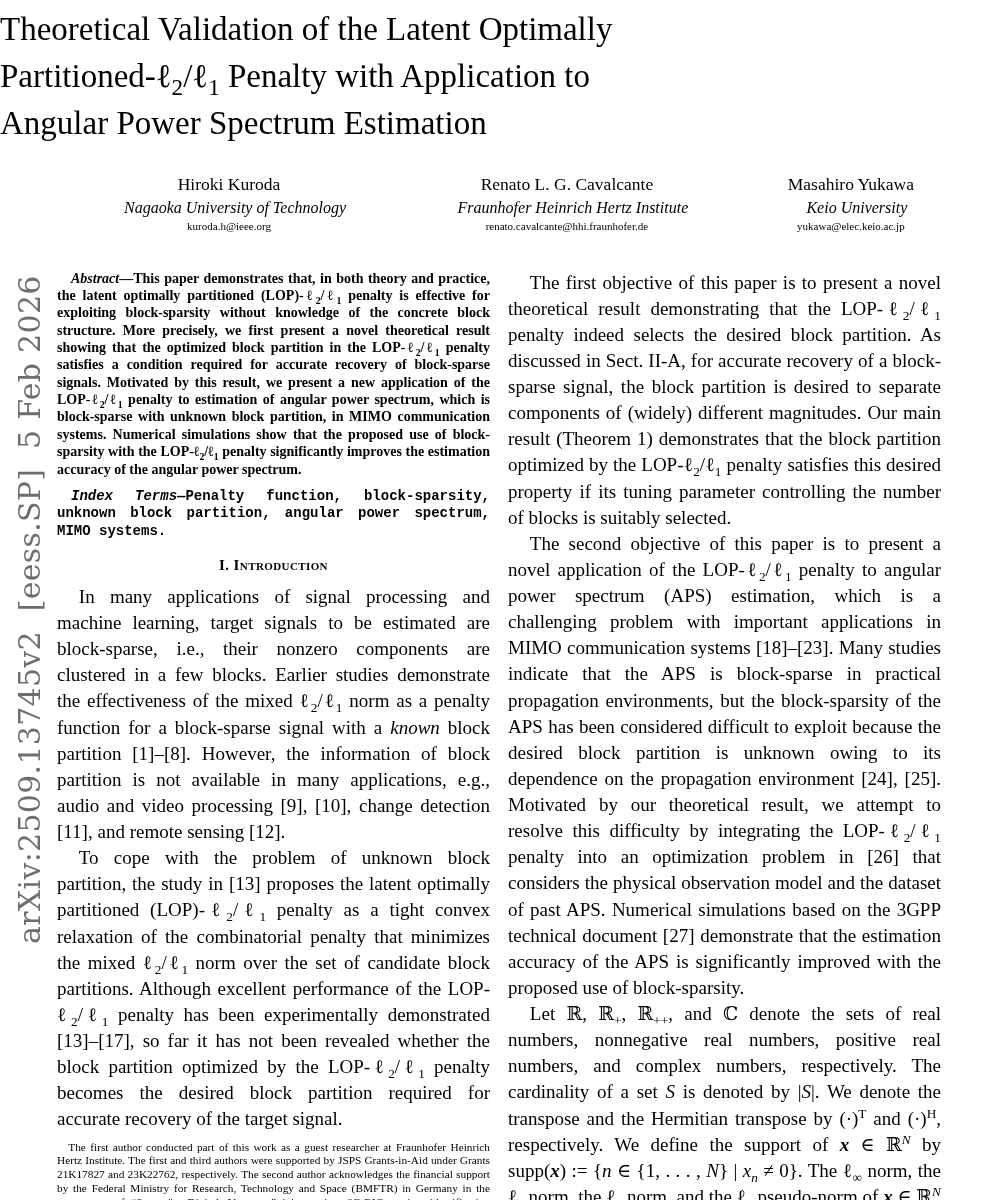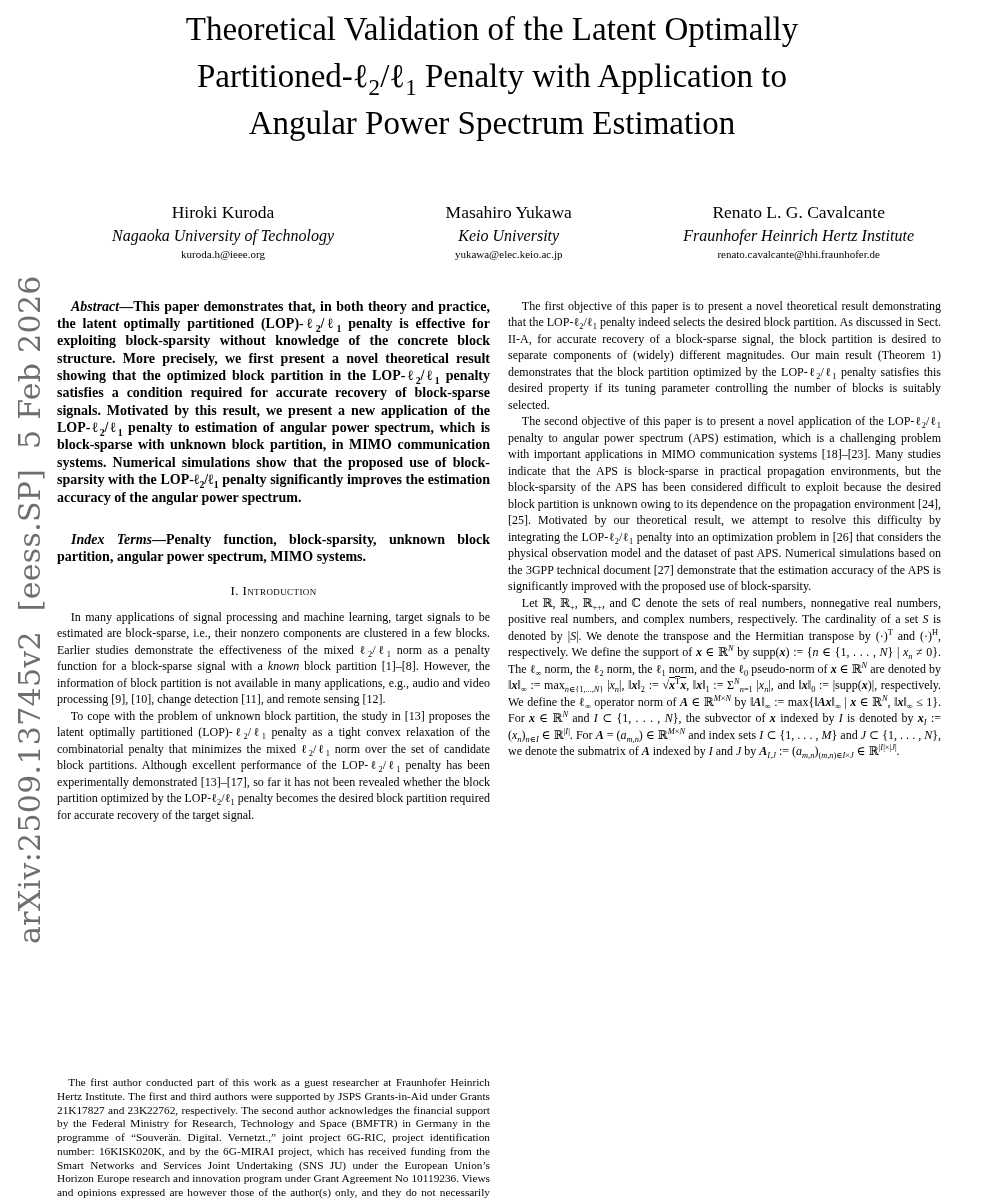--- a/index.html
+++ b/index.html
@@ -20,36 +20,35 @@
     transform-origin: 0 0;
     transform: rotate(-90deg);
     font-size: 30px;
     letter-spacing: 0.3px;
     white-space: pre;
     color: #6e6e6e;
     font-family: "DejaVu Serif", serif;
   }
 
   .title {
-    text-align: center;
     font-size: 33px;
     line-height: 1.42;
     font-weight: 400;
     margin: 6px auto 0 auto;
   }
 
   .authors {
     display: flex;
     justify-content: space-between;
     padding: 0 70px 0 112px;
     margin-top: 27px;
   }
   .author { text-align: center; }
-  .author-name  { font-size: 17.5px; margin-bottom: 4px; margin-top: 28px; }
-  .author-affil { font-size: 16px; font-style: italic; margin-bottom: 3px; }
+  .author-name  { font-size: 17.5px; margin-bottom: 4px; }
+  .author-affil { font-size: 16px; font-style: italic; margin-bottom: 3px; margin-left: 12px; }
   .author-email { font-size: 11px; }
 
   .columns {
     display: flex;
     gap: 18px;
     padding: 0 43px 0 57px;
     margin-top: 38px;
     height: 930px;
     overflow: hidden;
   }
@@ -57,33 +56,33 @@
   .col-left { display: flex; flex-direction: column; }
 
   .abstract, .index-terms {
     font-weight: bold;
     font-size: 14px;
     line-height: 1.24;
     text-align: justify;
     text-indent: 1em;
     margin: 0;
   }
-  .index-terms { margin-top: 25px; }
+  .index-terms { margin-top: 10px; font-family: Liberation Mono, monospace; }
 
   .section-heading {
-    font-size: 13px;
-    font-weight: 400;
+    font-size: 15px;
+    font-weight: 700;
     font-variant: small-caps;
     letter-spacing: 0.4px;
     text-align: center;
     margin: 17px 0 10px 0;
   }
 
   .para {
-    font-size: 12px;
+    font-size: 19px;
     line-height: 1.375;
     text-align: justify;
     text-indent: 1.15em;
     margin: 0;
   }
 
   .footnote {
     margin-top: auto;
     padding-top: 8px;
     font-size: 11.3px;
@@ -102,28 +101,28 @@
   <header>
     <h1 class="title">Theoretical Validation of the Latent Optimally<br>Partitioned-ℓ<sub>2</sub>/ℓ<sub>1</sub> Penalty with Application to<br>Angular Power Spectrum Estimation</h1>
 
     <div class="authors">
       <div class="author">
         <div class="author-name">Hiroki Kuroda</div>
         <div class="author-affil">Nagaoka University of Technology</div>
         <div class="author-email">kuroda.h@ieee.org</div>
       </div>
       <div class="author">
+        <div class="author-name">Renato L. G. Cavalcante</div>
+        <div class="author-affil">Fraunhofer Heinrich Hertz Institute</div>
+        <div class="author-email">renato.cavalcante@hhi.fraunhofer.de</div>
+      </div>
+      <div class="author">
         <div class="author-name">Masahiro Yukawa</div>
         <div class="author-affil">Keio University</div>
         <div class="author-email">yukawa@elec.keio.ac.jp</div>
-      </div>
-      <div class="author">
-        <div class="author-name">Renato L. G. Cavalcante</div>
-        <div class="author-affil">Fraunhofer Heinrich Hertz Institute</div>
-        <div class="author-email">renato.cavalcante@hhi.fraunhofer.de</div>
       </div>
     </div>
   </header>
 
   <div class="columns">
 
     <div class="col col-left">
       <p class="abstract"><i>Abstract</i>—This paper demonstrates that, in both theory and practice, the latent optimally partitioned (LOP)-ℓ<sub>2</sub>/ℓ<sub>1</sub> penalty is effective for exploiting block-sparsity without knowledge of the concrete block structure. More precisely, we first present a novel theoretical result showing that the optimized block partition in the LOP-ℓ<sub>2</sub>/ℓ<sub>1</sub> penalty satisfies a condition required for accurate recovery of block-sparse signals. Motivated by this result, we present a new application of the LOP-ℓ<sub>2</sub>/ℓ<sub>1</sub> penalty to estimation of angular power spectrum, which is block-sparse with unknown block partition, in MIMO communication systems. Numerical simulations show that the proposed use of block-sparsity with the LOP-ℓ<sub>2</sub>/ℓ<sub>1</sub> penalty significantly improves the estimation accuracy of the angular power spectrum.</p>
 
       <p class="index-terms"><i>Index Terms</i>—Penalty function, block-sparsity, unknown block partition, angular power spectrum, MIMO systems.</p>

